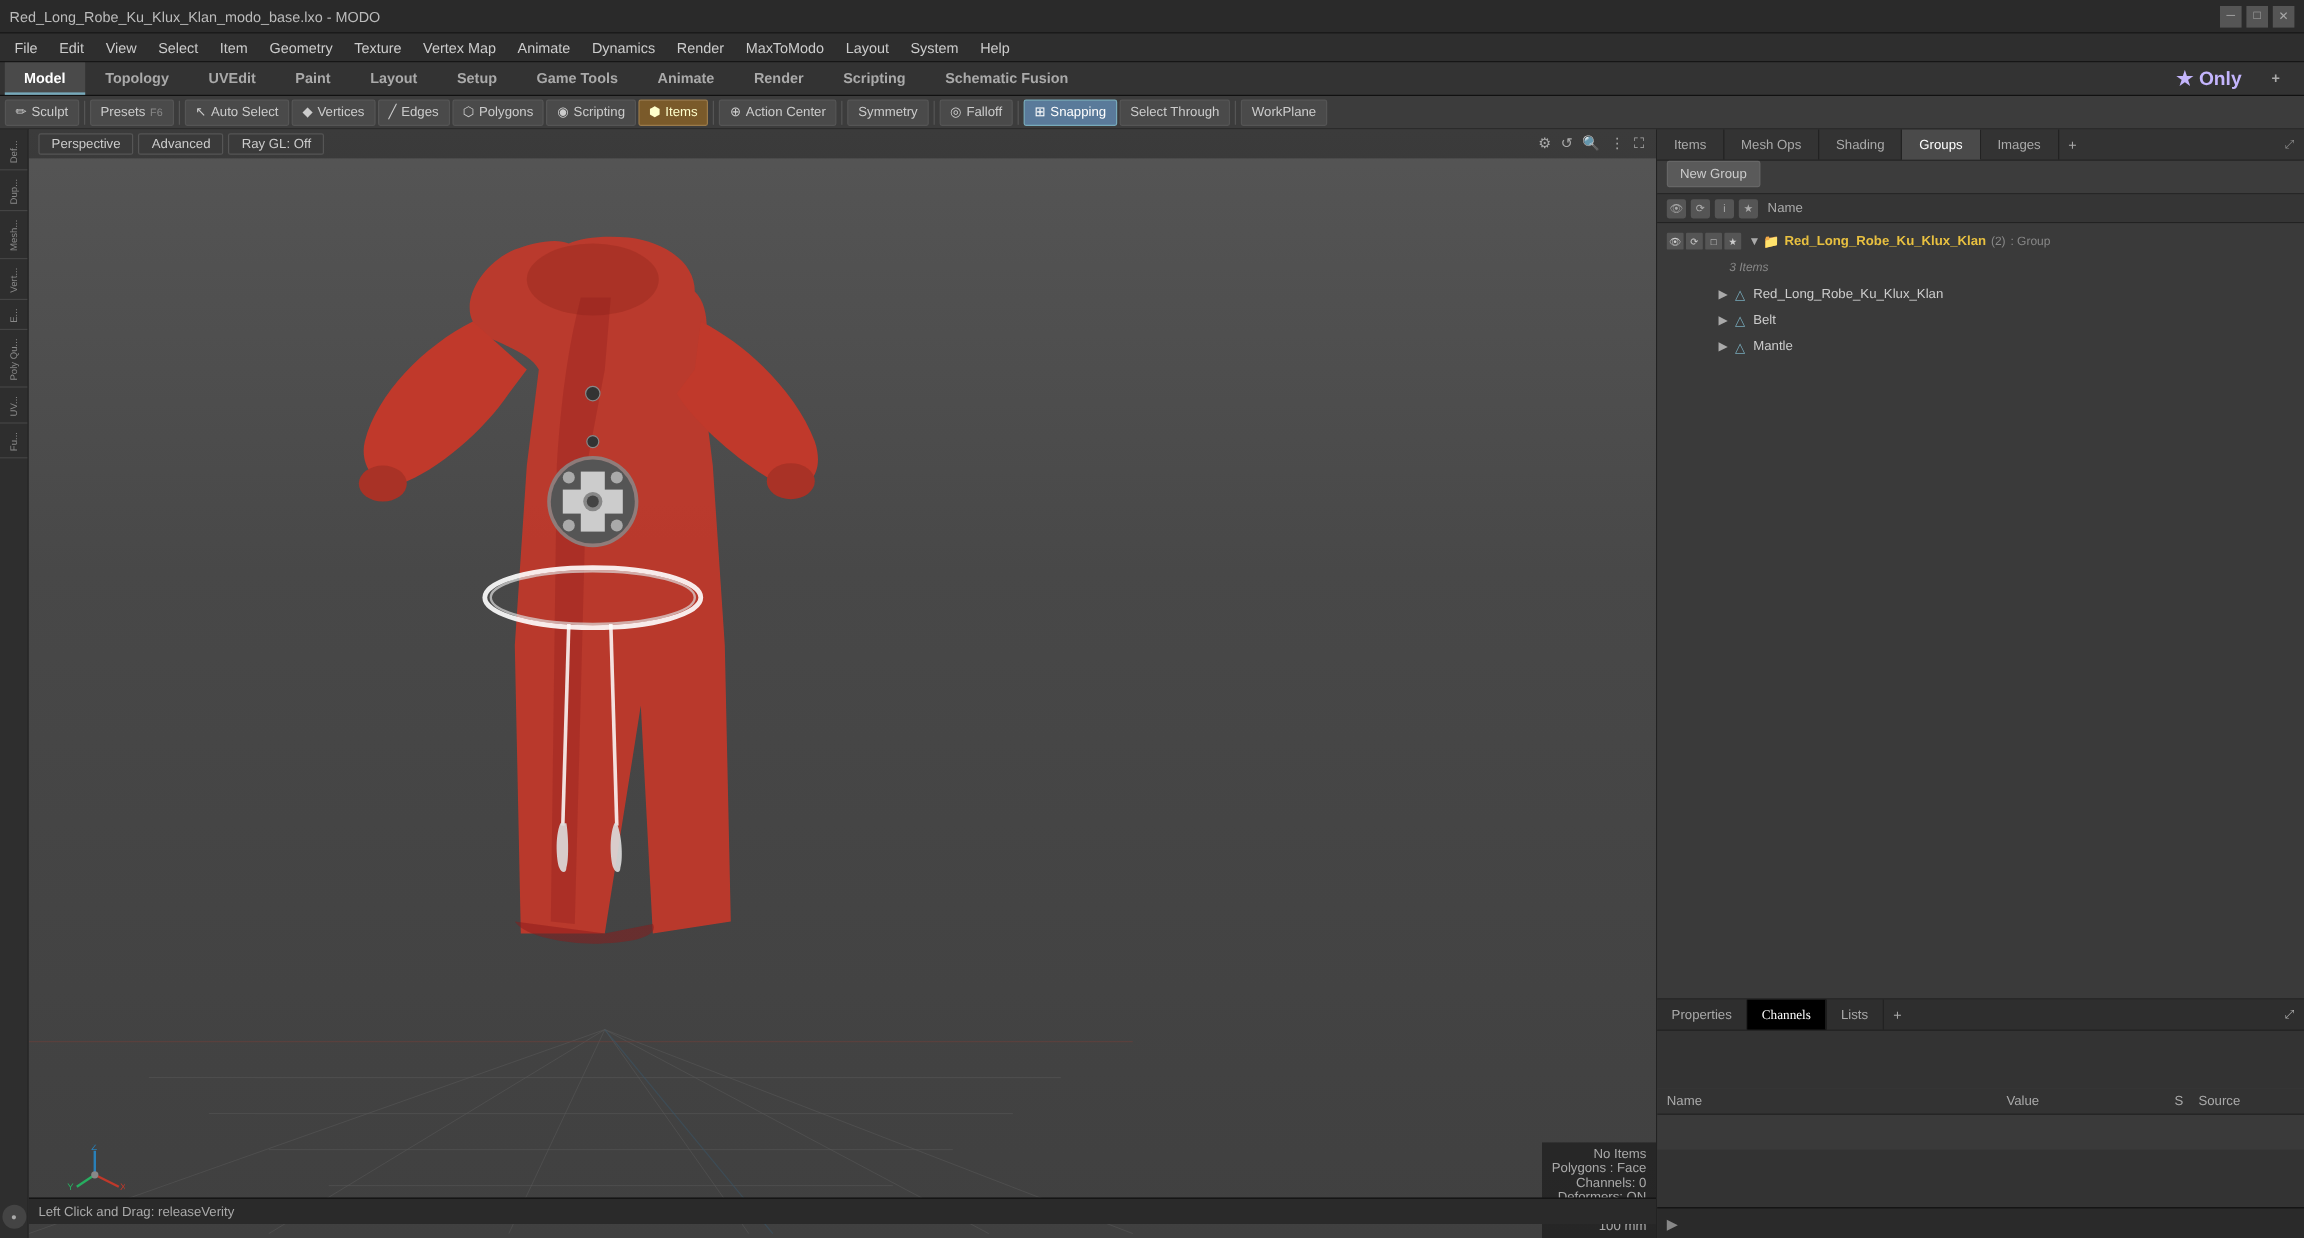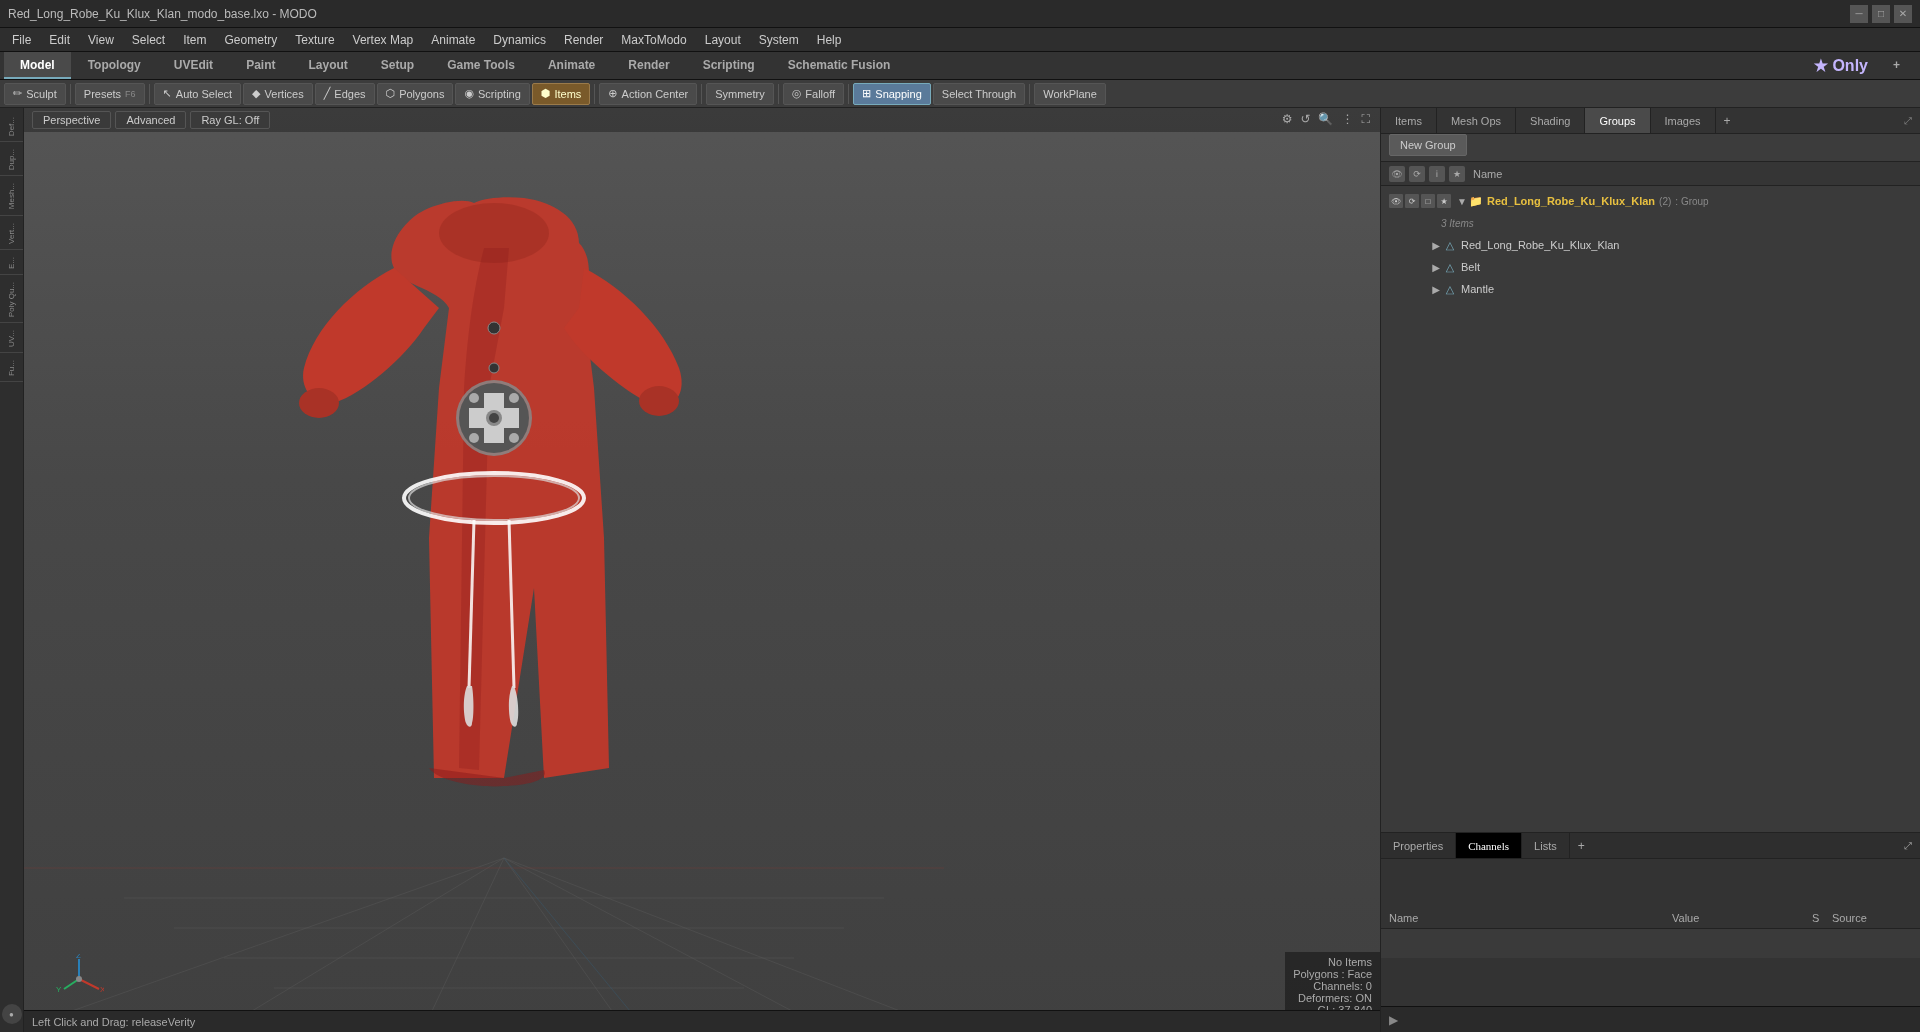--- a/index.html
+++ b/index.html
@@ -162,21 +162,21 @@
       position: absolute;
       bottom: 0; right: 0;
       padding: 4px 8px;
       text-align: right;
       font-size: 11px;
       color: #aaa;
       background: rgba(0,0,0,0.4);
     }
     #bottom-status {
       position: absolute;
-      bottom: 0; left: 0; right: 0;
+      bottom: 12px; left: 0; right: 0;
       height: 22px;
       background: #2a2a2a;
       display: flex;
       align-items: center;
       padding: 0 8px;
       font-size: 11px;
       color: #aaa;
       border-top: 1px solid #111;
     }
 

